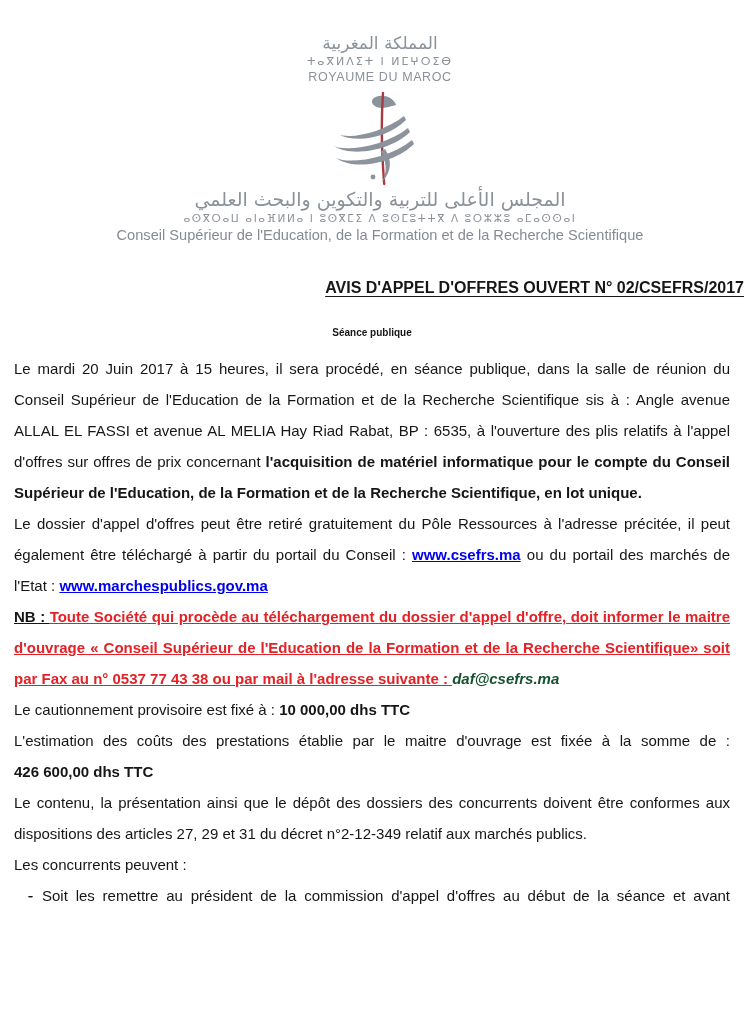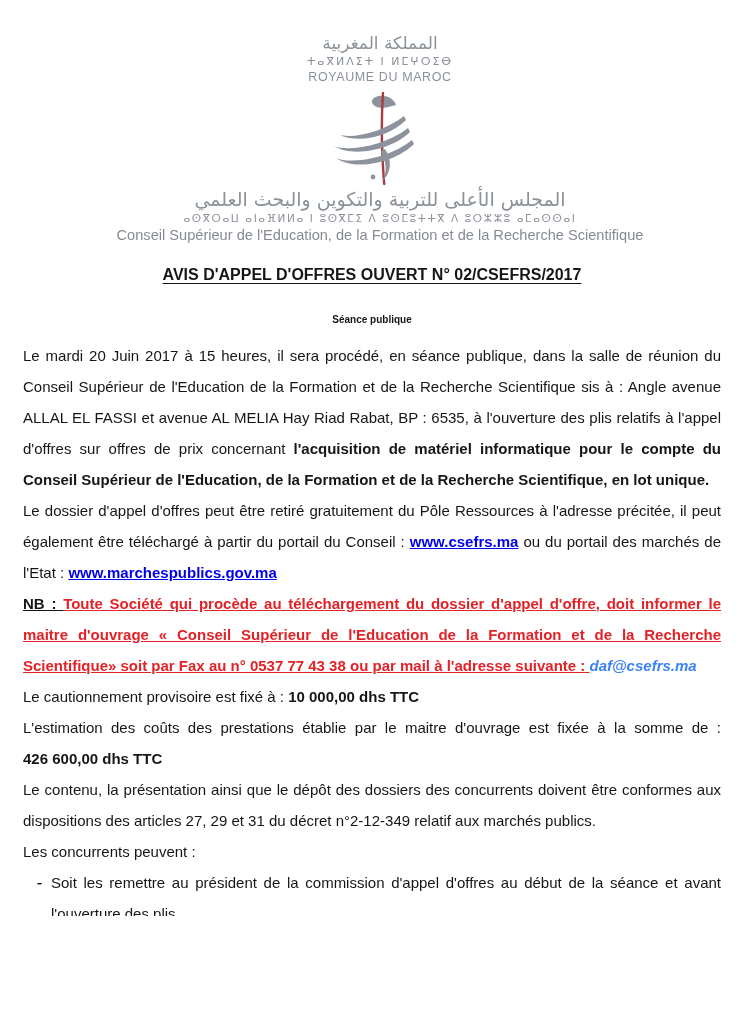--- a/index.html
+++ b/index.html
@@ -11,32 +11,32 @@
   
   .header { text-align:center; padding-top:33px; color:#8b9199; transform:translateX(8px); }
   .k-ar { font-family:"DejaVu Sans",sans-serif; font-size:17px; line-height:21px; direction:rtl; }
   .k-tz { font-family:"DejaVu Sans",sans-serif; font-size:11px; line-height:15px; letter-spacing:2px; }
   .k-fr { font-size:12.5px; line-height:17px; letter-spacing:0.6px; }
   .logo { display:block; margin:6px auto 2px auto; }
   .c-ar { font-family:"DejaVu Sans",sans-serif; font-size:19px; line-height:23px; direction:rtl; letter-spacing:0.5px; }
   .c-tz { font-family:"DejaVu Sans",sans-serif; font-size:10.5px; line-height:15px; letter-spacing:1.6px; }
   .c-fr { font-size:14.6px; line-height:19px; color:#868b92; }
   
-  .title-row { text-align:center; margin-top:21px; }
+  .title-row { text-align:right; margin-top:34px; }
   .title { font-size:16px; font-weight:bold; text-decoration:underline; text-underline-offset:3px; }
   .subtitle-row { text-align:center; margin-top:25px; }
   .subtitle { font-size:10px; font-weight:bold; }
   
-  .content { padding:0 23px; margin-top:13px; font-size:15px; line-height:31px; text-align:justify; }
+  .content { padding:0 14px; margin-top:13px; font-size:15px; line-height:31px; text-align:justify; }
   .content p { margin:0; }
   b, strong { font-weight:bold; }
   .link { color:#0000ee; font-weight:bold; text-decoration:underline; cursor:pointer; }
   .nb-label { font-weight:bold; text-decoration:underline; }
   .red-u { color:#e32227; font-weight:bold; text-decoration:underline; }
-  .red-email { color:#3b82f6; font-weight:bold; font-style:italic;margin-top:40px; }
+  .red-email { color:#14532d; font-weight:bold; font-style:italic;margin-top:40px; }
   .stretch-last { text-align-last:justify; }
   .bullet { position:relative; padding-left:28px; }
   .bullet .dash { position:absolute; left:14px; top:0; }
   .footer-line { font-weight:bold; }
 </style>
 </head>
 <body>
 
 <div class="page">
 

